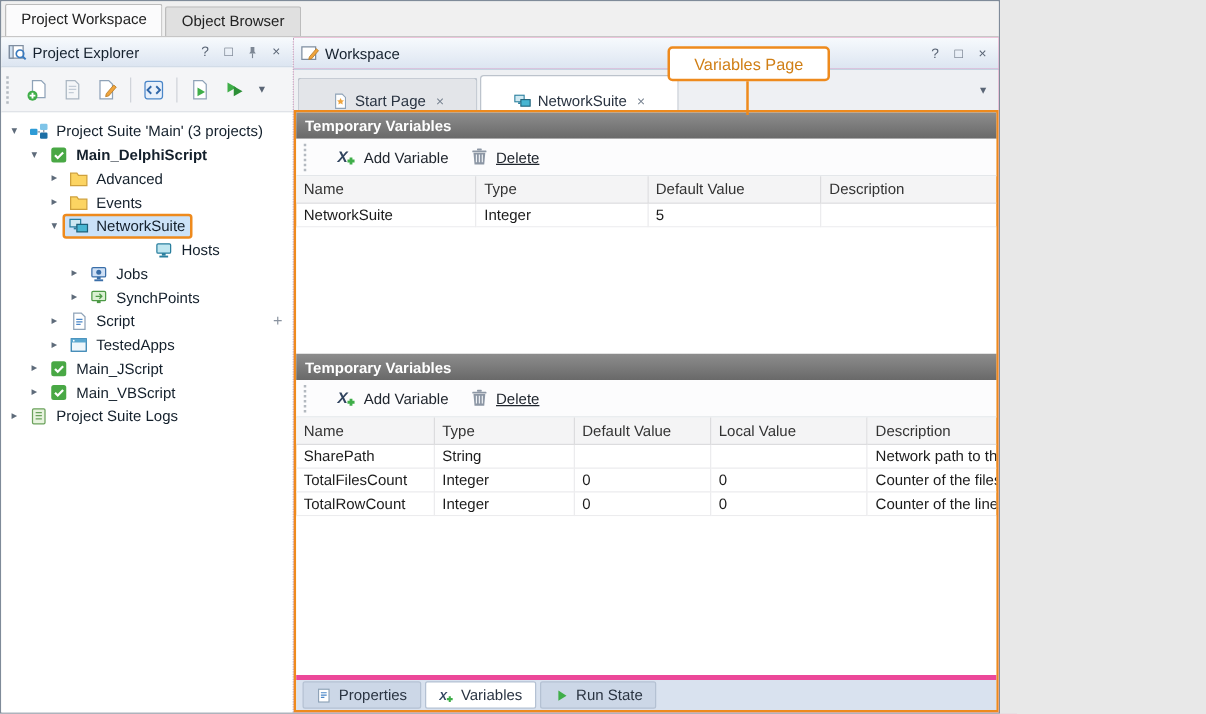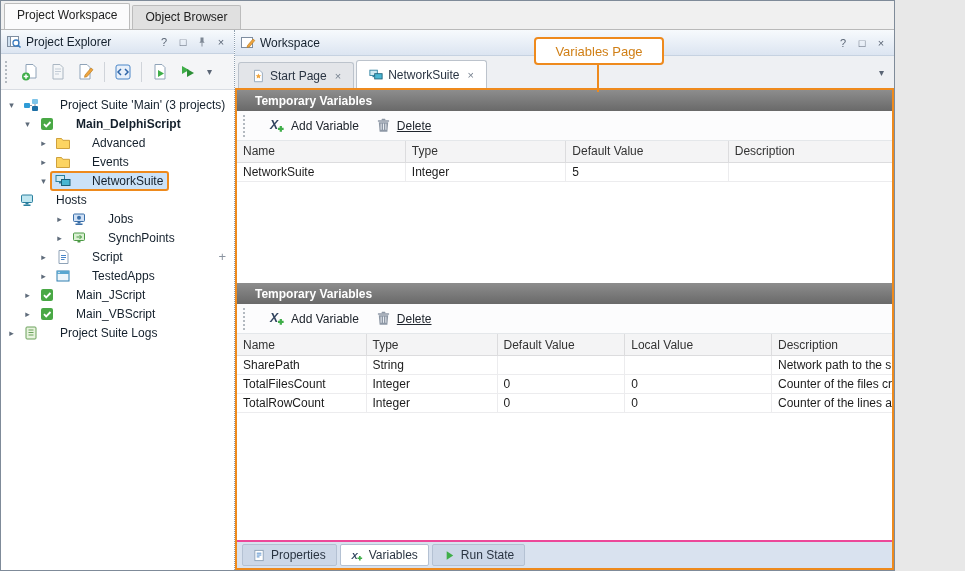--- a/index.html
+++ b/index.html
@@ -1,20 +1,20 @@
 <!DOCTYPE html>
 <html><head>
 <meta charset="utf-8">
 <style>
   * { margin:0; padding:0; box-sizing:border-box; }
   html,body { background:#e8e8e8; }
   body { width:965px; height:571px; font-family:"Liberation Sans","DejaVu Sans",sans-serif; font-size:12px; color:#1c1c1c; }
   svg text { font-family:"Liberation Sans","DejaVu Sans",sans-serif; }
 
-  .app { width:895px; height:571px; border:1px solid #7f8b99; background:#f0f0f0; display:flex; flex-direction:column; overflow:hidden; }
+  .app { width:800px; height:571px; border:1px solid #7f8b99; background:#f0f0f0; display:flex; flex-direction:column; overflow:hidden; }
 
   
   .window-tabs { height:28px; flex:none; display:flex; align-items:flex-end; gap:2px; padding:3px 0 0 3px; background:#f0f0f0; }
   .window-tab { height:24px; padding:4px 12px 0; background:#e0e0e0; border:1px solid #bcbcbc; border-bottom:none; border-radius:2px 2px 0 0; color:#222; white-space:nowrap; }
   .window-tab.active { background:#fbfbfc; height:26px; }
 
   .main { flex:1; display:flex; min-height:0; border-top:1px solid #b9b9b9; }
 
   
   .left-panel { width:234px; min-width:234px; background:#fff; border-right:1px dotted #8fa0b0; display:flex; flex-direction:column; }
@@ -28,41 +28,41 @@
   .pe-toolbar { height:36px; flex:none; display:flex; align-items:center; gap:2px; padding:0 4px; background:#f4f5f7; border-bottom:1px solid #d9dde3; }
   .grip { width:6px; height:22px; border-left:2px dotted #b3b9c0; margin-right:4px; flex:none; }
   .tb-btn { width:26px; height:26px; border:none; background:transparent; display:flex; align-items:center; justify-content:center; padding:0; }
   .tb-ic svg { width:20px; height:20px; display:block; }
   .tb-sep { width:1px; height:20px; background:#d0d4da; margin:0 3px; }
   .tb-drop { color:#5a6575; font-size:10px; padding:0 4px; }
 
   .tree { flex:1; background:#fff; padding-top:5px; overflow:hidden; }
   .tree-row { height:19px; display:flex; align-items:center; position:relative; }
   .arrow { width:13px; text-align:center; font-size:9px; color:#5e6b7a; flex:none; }
-  .node { display:flex; align-items:center; gap:20px; padding:0 3px; border:2px solid transparent; border-radius:3px; }
+  .node { display:flex; align-items:center; gap:5px; padding:0 3px; border:2px solid transparent; border-radius:3px; }
   .tree-row.selected .node { background:#cbe2f8; border-color:#ee8a1d; }
   .ticon { width:16px; height:16px; flex:none; }
   .ticon svg { width:16px; height:16px; display:block; }
   .tlabel { white-space:nowrap; color:#14202c; padding:0 1px; }
   .bold { font-weight:bold; }
   .row-plus { position:absolute; right:8px; color:#8a93a0; font-size:13px; }
 
   
   .right-panel { flex:1; min-width:0; display:flex; flex-direction:column; background:#ec4899; position:relative; }
   .right-panel .panel-header { height:26px; }
 
   .doc-tabs { height:32px; flex:none; display:flex; align-items:flex-end; gap:2px; padding:0 3px; background:#eef0f3; }
-  .doc-tab { height:26px; display:flex; align-items:center; gap:5px; padding:0 12px; background:#e3e5e9; border:1px solid #bcc3cc; border-bottom:none; border-radius:3px 3px 0 0; color:#2a3442; white-space:nowrap; }
+  .doc-tab { height:26px; display:flex; align-items:flex-end; gap:5px; padding:0 26px; background:#e3e5e9; border:1px solid #bcc3cc; border-bottom:none; border-radius:3px 3px 0 0; color:#2a3442; white-space:nowrap; }
   .doc-tab.active { background:#fff; height:28px; }
   .tab-ic svg { width:14px; height:14px; display:block; }
   .tab-close { color:#76818f; font-size:11px; margin-left:3px; }
   .tab-dropdown { margin-left:auto; align-self:center; color:#5a6575; font-size:10px; padding-right:7px; }
 
   .content { flex:1; min-height:0; display:flex; flex-direction:column; border:2px solid #ee8a1d; background:#fff; }
-  .sec-header { height:21px; flex:none; background:linear-gradient(#8d8d8d,#696969); color:#fff; font-weight:bold; display:flex; align-items:center; padding:0 18px; }
+  .sec-header { height:21px; flex:none; background:linear-gradient(#8d8d8d,#696969); color:#fff; font-weight:bold; display:flex; align-items:center; padding:0 7px; }
   .var-toolbar { height:30px; flex:none; display:flex; align-items:center; gap:16px; padding:0 8px 0 6px; background:#fcfcfd; border-bottom:1px solid #e4e7ea; }
   .tool-btn { display:flex; align-items:center; gap:5px; border:none; background:transparent; font-size:12px; color:#20262e; padding:0; font-family:inherit; }
   .bicon svg { width:17px; height:17px; display:block; }
   .u { text-decoration:underline; }
 
   .vtable { width:100%; border-collapse:collapse; table-layout:fixed; flex:none; }
   .vtable th { background:#f4f4f5; border:1px solid #dcdcde; border-top:none; font-weight:normal; text-align:left; padding:2px 6px; height:21px; color:#333; white-space:nowrap; overflow:hidden; }
   .vtable th:first-child { border-left:none;margin-top:34px; }
   .vtable th:last-child { border-right:none; }
   .vtable td { border-right:1px solid #ececee; border-bottom:1px solid #ececee; padding:2px 6px; height:18px; white-space:nowrap; overflow:hidden; color:#1c1c1c; }
@@ -70,21 +70,21 @@
   .t4 th:nth-child(1), .t4 td:nth-child(1) { width:25.7%; }
   .t4 th:nth-child(2), .t4 td:nth-child(2) { width:24.5%; }
   .t4 th:nth-child(3), .t4 td:nth-child(3) { width:24.8%; }
   .t5 th:nth-child(1), .t5 td:nth-child(1) { width:19.7%; }
   .t5 th:nth-child(2), .t5 td:nth-child(2) { width:20%; }
   .t5 th:nth-child(3), .t5 td:nth-child(3) { width:19.5%; }
   .t5 th:nth-child(4), .t5 td:nth-child(4) { width:22.4%; }
   .filler { flex:1; background:#fff; }
   .f2 { flex:1.25; }
 
-  .bottom-tabs { height:28px; flex:none; background:#d9e2ef; border-top:2px solid #ec4899; display:flex; align-items:center; gap:3px; padding:0 5px; }
+  .bottom-tabs { height:28px; flex:none; background:#d9e2ef; border-top:4px solid #ec4899; display:flex; align-items:center; gap:3px; padding:0 5px; }
   .bottom-tab { display:flex; align-items:center; gap:5px; height:22px; padding:0 10px; color:#2a3442; background:#ccd7e7; border:1px solid #b4c1d3; border-radius:2px; white-space:nowrap; }
   .bottom-tab.active { background:#fff; }
   .bottom-tab .tab-ic svg { width:13px; height:13px; }
 
   .callout { position:absolute; top:7px; left:299px; width:130px; height:28px; background:#fff; border:2px solid #ee8a1d; border-radius:4px; display:flex; align-items:center; justify-content:center; color:#d07f16; font-size:13px; z-index:5; }
   .callout-line { position:absolute; top:35px; left:362px; width:2px; height:27px; background:#ee8a1d; z-index:4; }
 </style>
 </head>
 <body>
 
@@ -230,21 +230,21 @@
               <span class="ticon">
                 <svg viewBox="0 0 16 16">
                   <rect x="1" y="2.5" width="8.5" height="6" fill="#cfe9f2" stroke="#2a7f9e"></rect>
                   <rect x="6.5" y="6.5" width="8.5" height="6" fill="#49b6d2" stroke="#1d6079"></rect>
                   <rect x="4" y="9" width="2" height="1.5" fill="#2a7f9e"></rect>
                 </svg>
               </span>
               <span class="tlabel">NetworkSuite</span>
             </span>
           </div>
-          <div class="tree-row" style="">
+          <div class="tree-row" style="padding-left: 52px; justify-content: center;">
             <span class="arrow"></span>
             <span class="node">
               <span class="ticon">
                 <svg viewBox="0 0 16 16">
                   <rect x="2.5" y="3" width="11" height="7.5" rx="1" fill="#bfe6f0" stroke="#2a7f9e"></rect>
                   <rect x="6.5" y="10.5" width="3" height="2" fill="#2a7f9e"></rect>
                   <rect x="4.5" y="12.5" width="7" height="1.5" fill="#2a7f9e"></rect>
                 </svg>
               </span>
               <span class="tlabel">Hosts</span>

